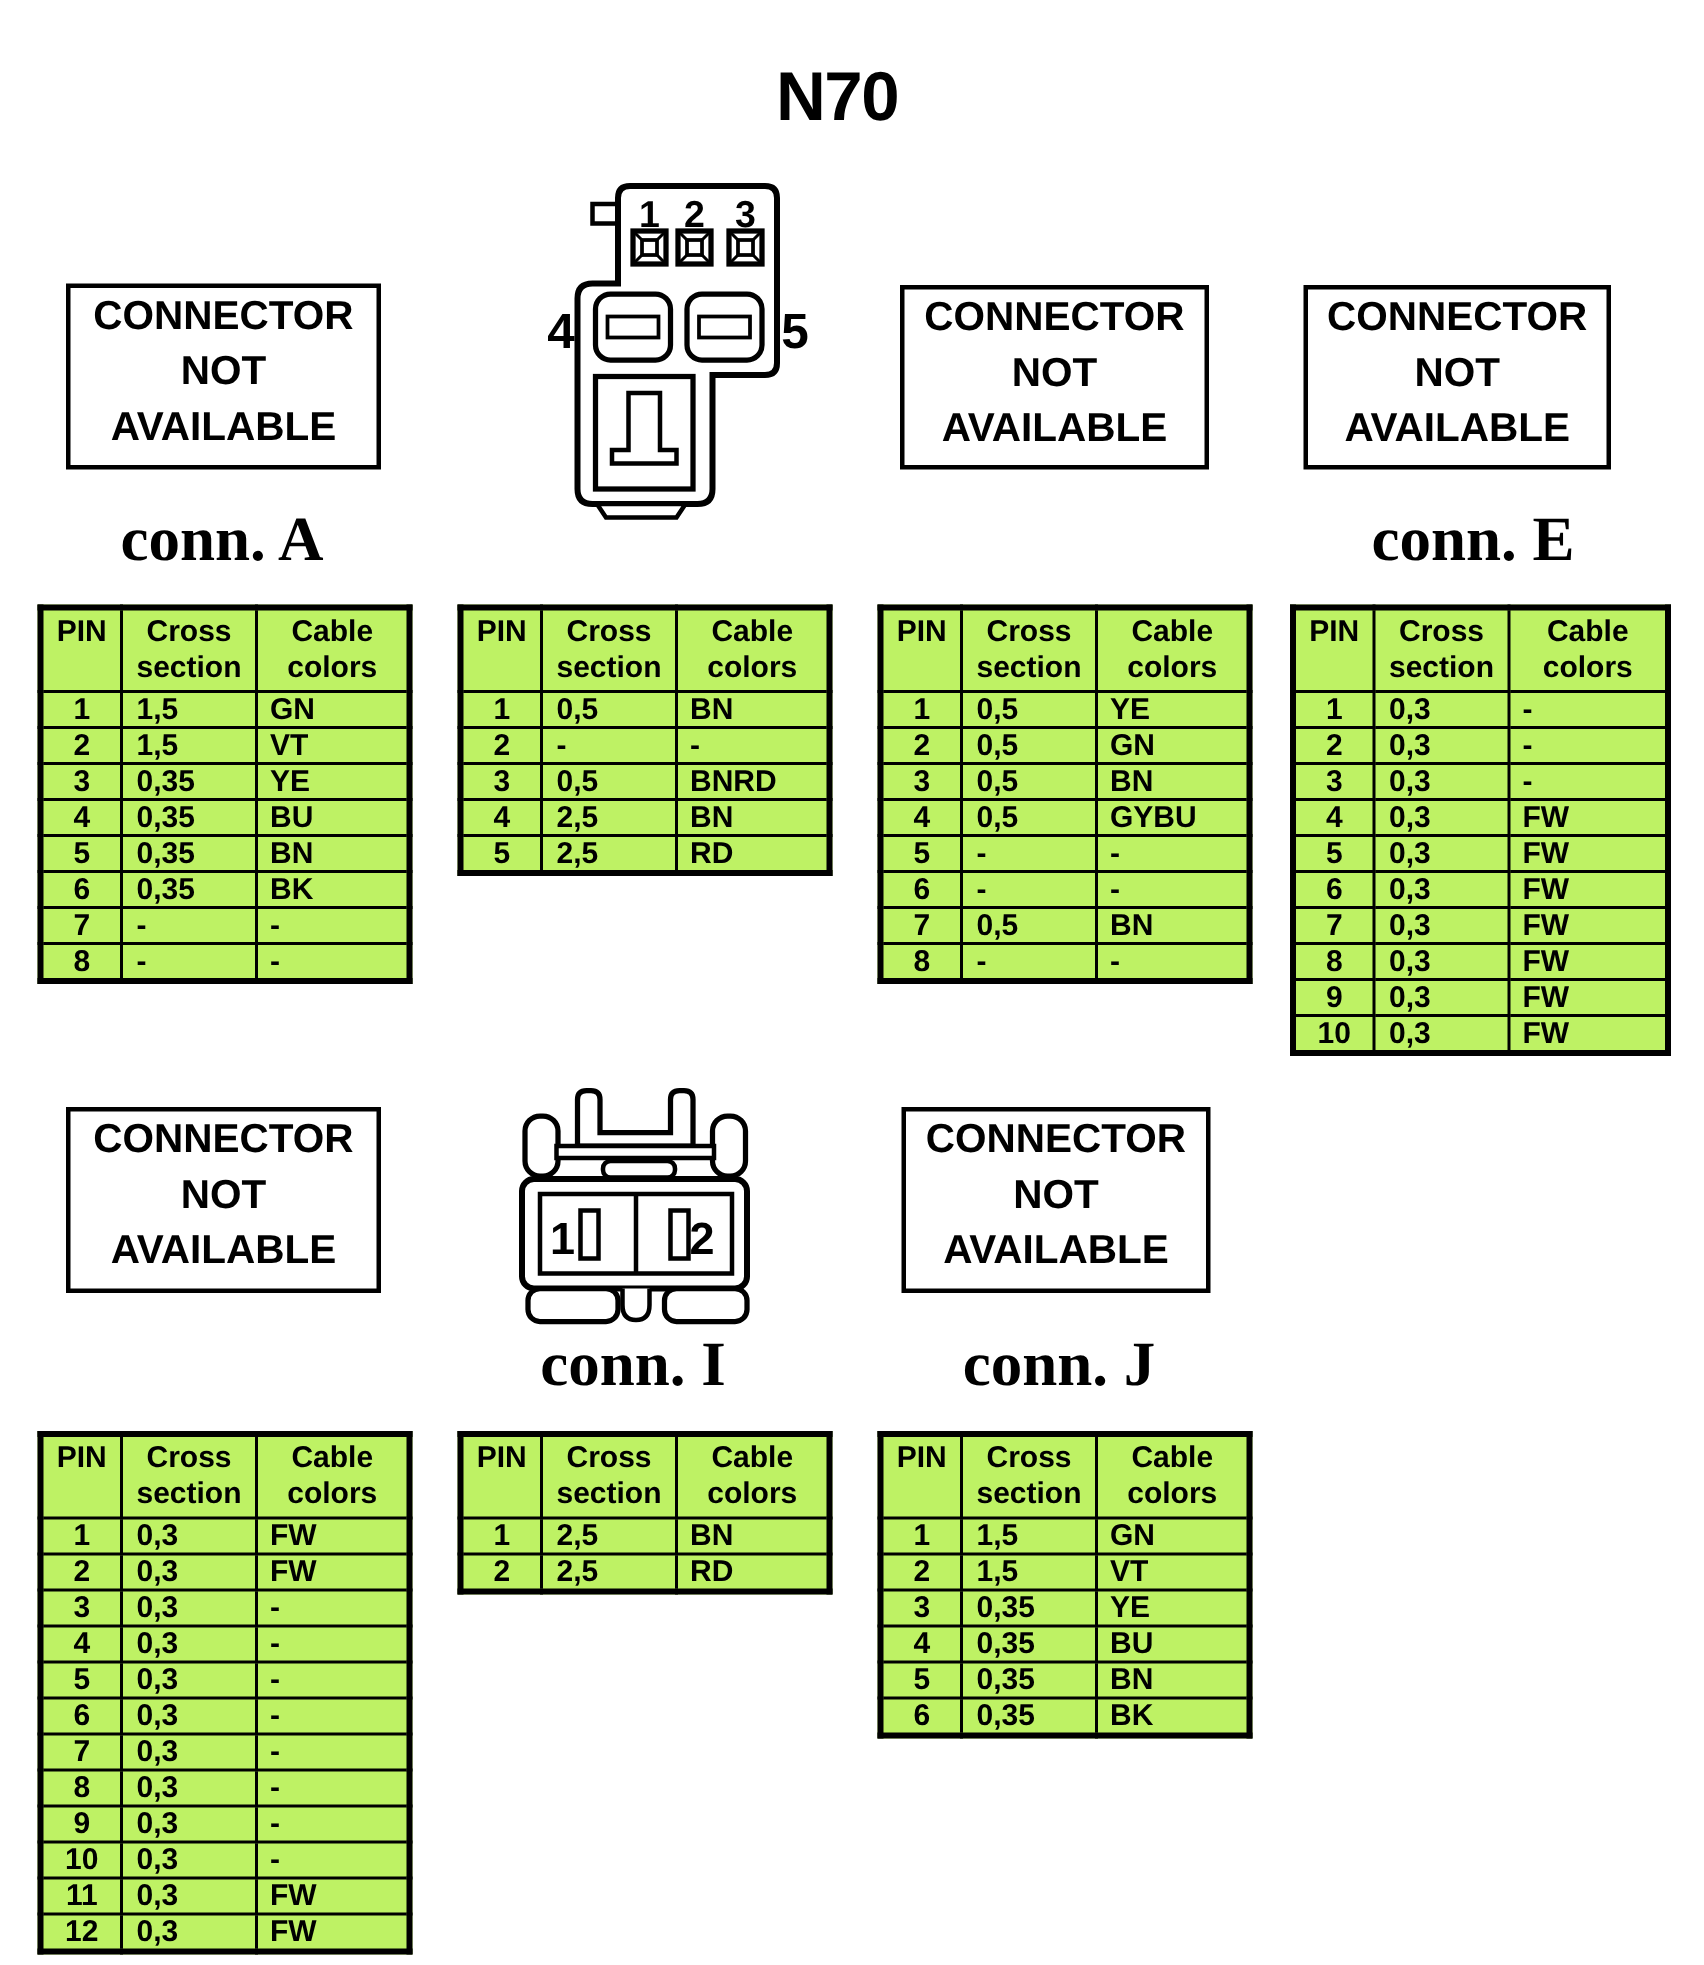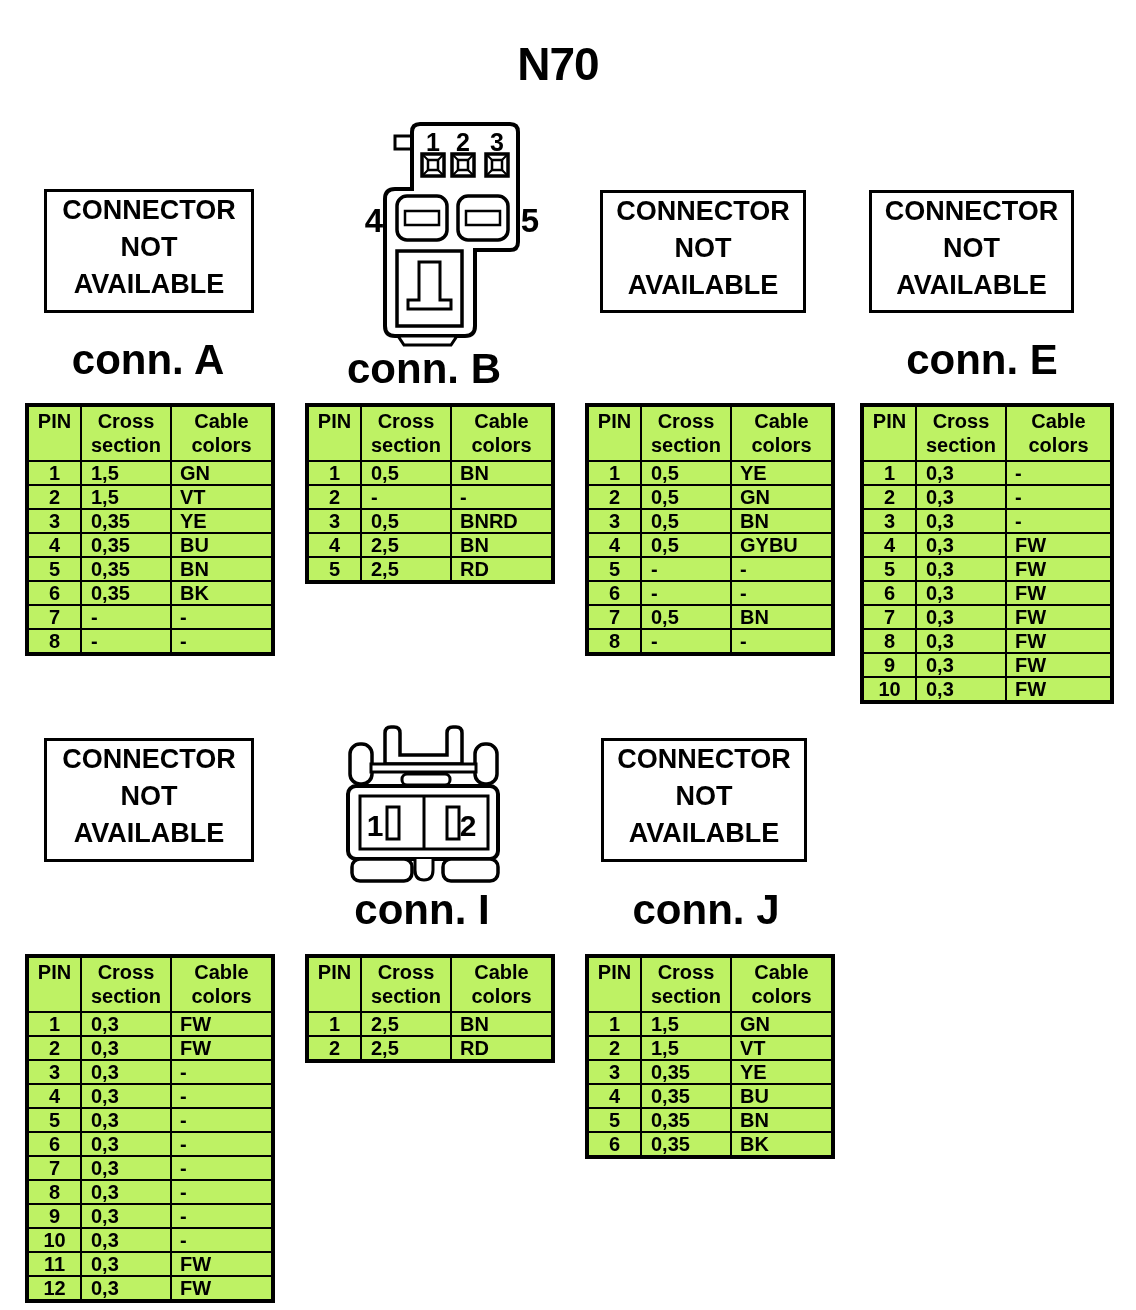--- a/index.html
+++ b/index.html
@@ -11,21 +11,21 @@
 
   .na-box{position:absolute;border:3px solid #000;box-sizing:border-box;
           display:flex;flex-direction:column;justify-content:flex-start;align-items:center;
           text-align:center;font-size:27px;font-weight:bold;line-height:37px;white-space:nowrap;}
   #na-a{left:44px;top:165px;width:210px;height:124px;}
   #na-c{left:600px;top:166px;width:206px;height:123px;}
   #na-e{left:869px;top:166px;width:205px;height:123px;}
   #na-h{left:44px;top:714px;width:210px;height:124px;}
   #na-j{left:601px;top:714px;width:206px;height:124px;}
 
-  .conn-label{position:absolute;font-size:42px;font-weight:bold;text-align:center;white-space:nowrap;}
+  .conn-label{position:absolute;font-size:42px;font-weight:bold;text-align:center;white-space:nowrap;font-family:Liberation Serif, serif;}
   #label-a{left:25px;top:312px;width:246px;}
   #label-b{left:298px;top:321px;width:252px;}
   #label-c{left:583px;top:312px;width:246px;}
   #label-e{left:856px;top:312px;width:252px;}
   #label-h{left:25px;top:862px;width:246px;}
   #label-i{left:296px;top:862px;width:252px;}
   #label-j{left:583px;top:862px;width:246px;}
 
   .pin-table{position:absolute;border-collapse:collapse;table-layout:fixed;
              border:4px solid #000;background:#bef264;}
@@ -116,21 +116,20 @@
     <span>AVAILABLE</span>
   </div>
 
   <div class="na-box" id="na-e">
     <span>CONNECTOR</span>
     <span>NOT</span>
     <span>AVAILABLE</span>
   </div>
 
   <div class="conn-label" id="label-a">conn. A</div>
-  <div class="conn-label" id="label-b">conn. B</div>
   <div class="conn-label" id="label-e">conn. E</div>
 
   <table class="pin-table" id="table-a">
     <colgroup>
         <col class="c-pin">
         <col class="c-cross">
         <col class="c-cable">
       </colgroup>
     <thead>
         <tr>

